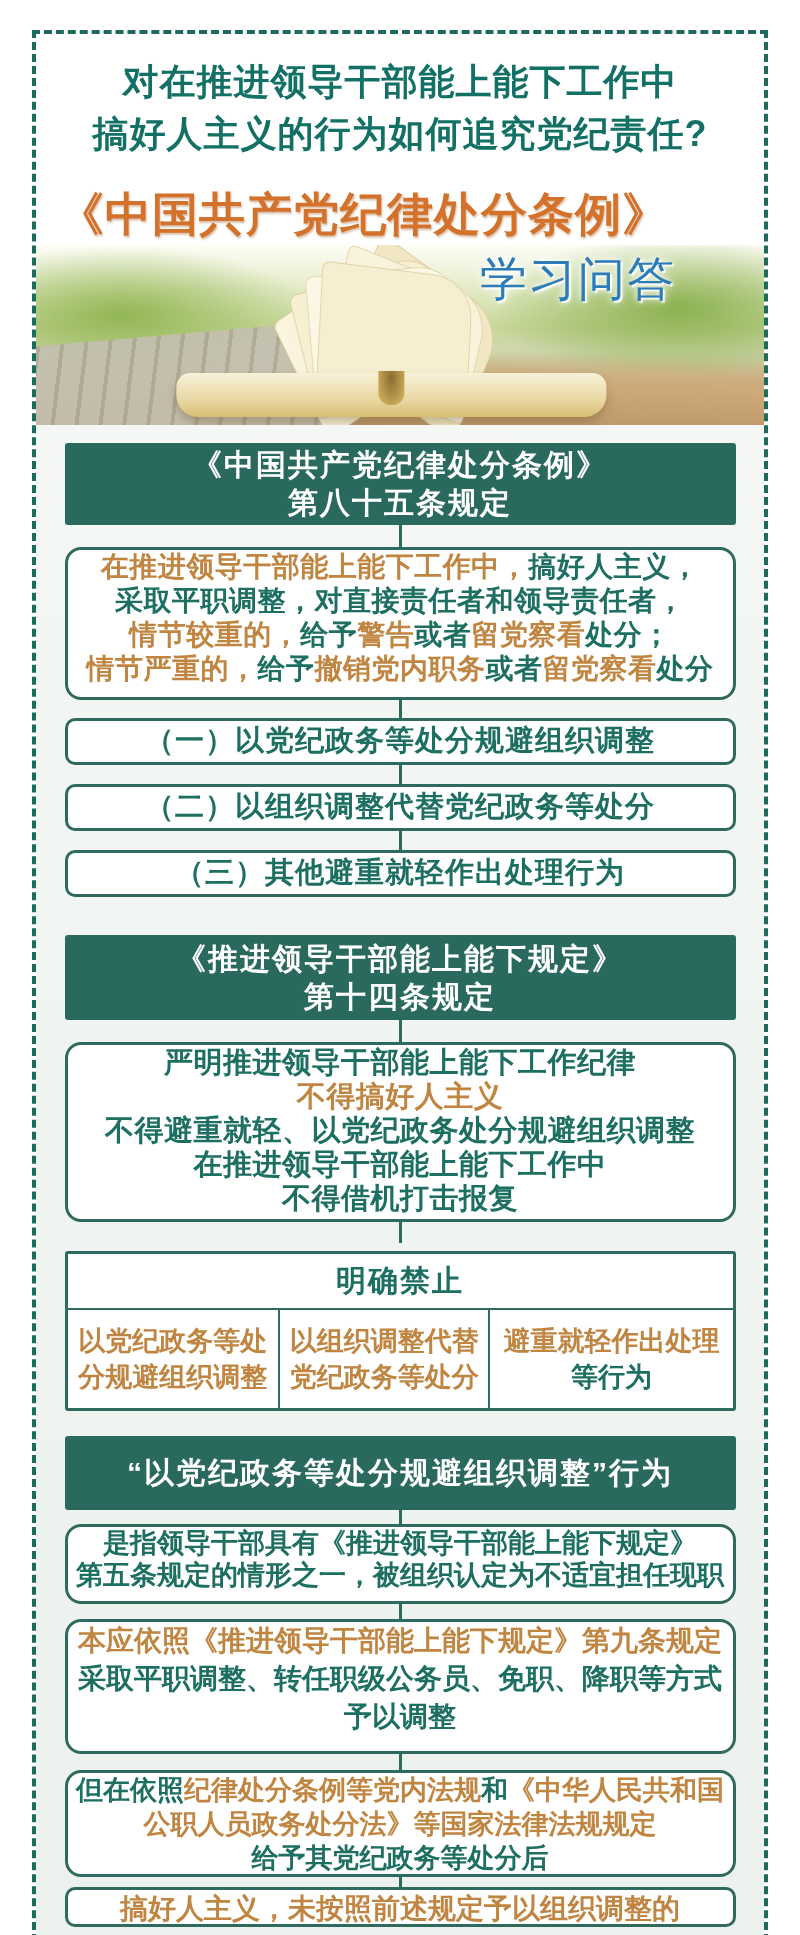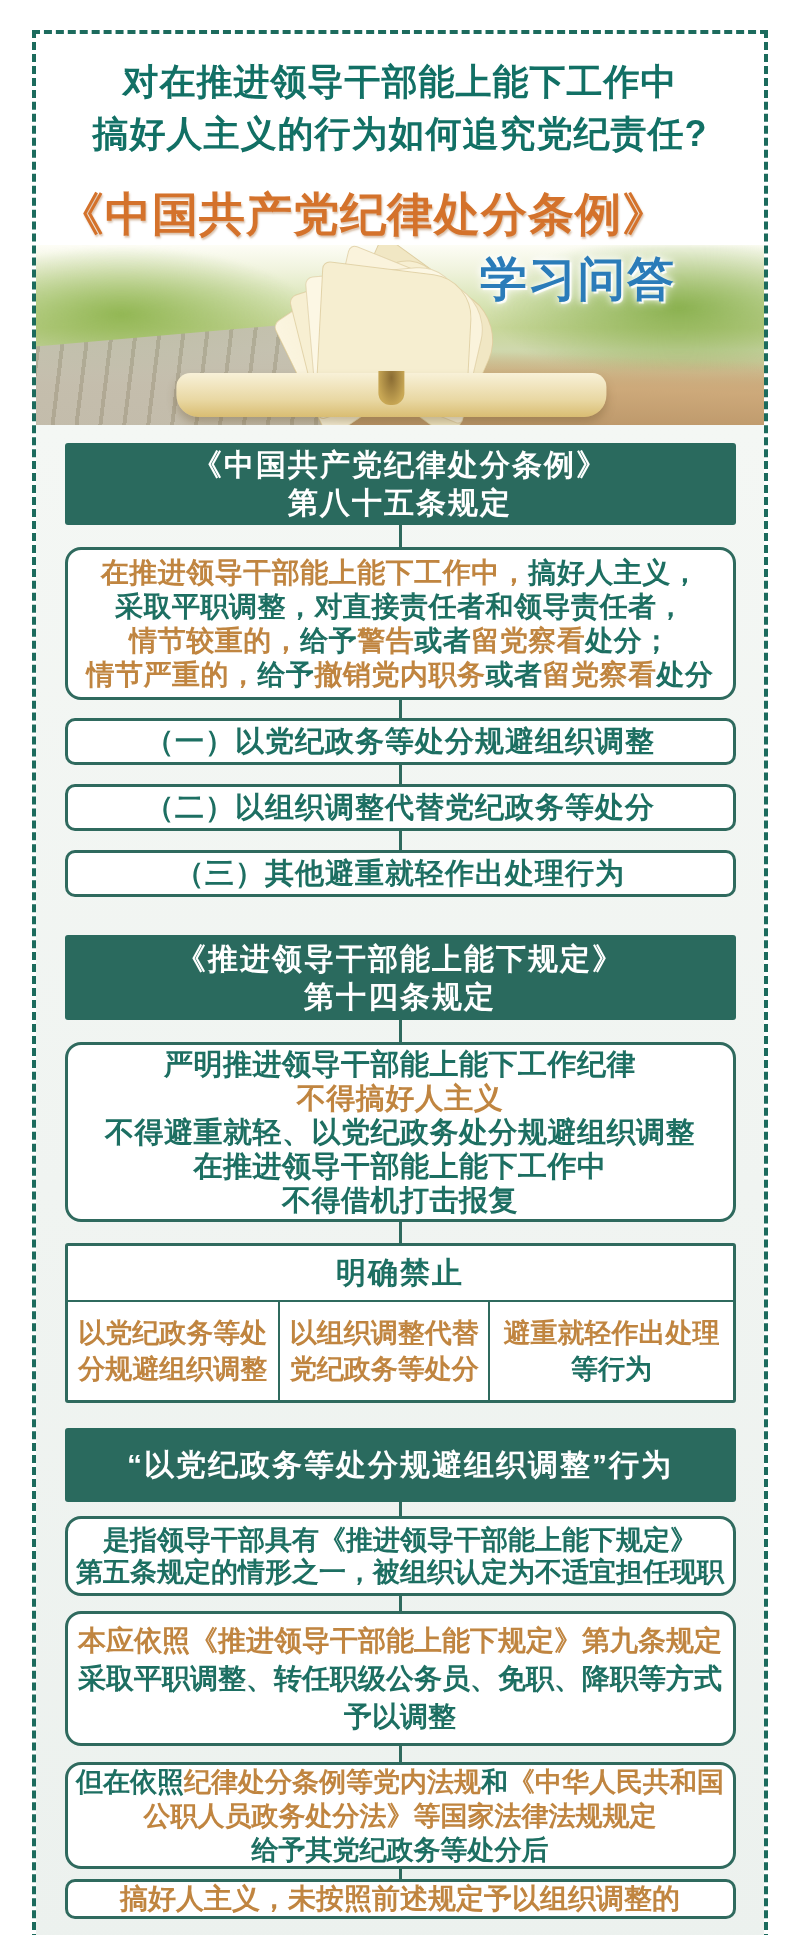--- a/index.html
+++ b/index.html
@@ -11,21 +11,21 @@
 
   
   .hero{position:relative;height:391px;}
   .question{position:absolute;top:22px;left:0;right:0;text-align:center;z-index:3;
             color:var(--title_teal,#127065);font-size:36px;line-height:52px;font-weight:900;letter-spacing:1px;}
   .book-title{position:absolute;top:150px;left:22px;z-index:3;
               font-family:"Liberation Serif","DejaVu Serif",serif;font-weight:900;
               color:var(--calligraphy_orange,#d4722b);font-size:46px;letter-spacing:1px;
               text-shadow:1px 2px 2px rgba(150,80,20,.35),0 0 6px rgba(255,255,255,.85);}
   .book-subtitle{position:absolute;top:214px;left:444px;z-index:4;
-              font-family:"Liberation Serif","DejaVu Serif",serif;font-weight:700;
+              font-family:"Liberation Serif","DejaVu Serif",serif;font-weight:400;
               color:var(--subtitle_blue,#2b7cb9);font-size:47px;letter-spacing:2px;
               text-shadow:0 0 6px #fff,0 0 12px #fff,2px 2px 1px rgba(255,255,255,.9);}
   .photo{position:absolute;left:0;right:0;top:211px;height:180px;overflow:hidden;z-index:1;
          background:linear-gradient(180deg,#fdfdf6 0%,#f0f3dd 14%,#dbe6ba 30%,#c8d79a 46%,#cfd8ad 58%,#c9b184 78%,#bda377 100%);}
   .grass{position:absolute;top:0;width:45%;height:70%;filter:blur(2px);}
   .grass.l{left:-4%;background:radial-gradient(ellipse 80% 75% at 35% 55%,rgba(139,178,74,.9),rgba(139,178,74,0) 72%);}
   .grass.r{right:-4%;background:radial-gradient(ellipse 80% 80% at 65% 50%,rgba(128,170,66,.88),rgba(128,170,66,0) 72%);}
   .planks{position:absolute;left:-20px;bottom:-12px;width:48%;height:58%;transform:skewY(-5deg);opacity:.9;
           background:repeating-linear-gradient(97deg,#c4bfb1 0 20px,#aea896 20px 24px);}
   .tabletop{position:absolute;right:-10px;bottom:-10px;width:62%;height:45%;transform:skewY(2deg);
@@ -46,33 +46,33 @@
 
   
   .lower{position:relative;margin-top:0;background:linear-gradient(180deg,#f4f7f4,#ecf1ee);
          padding:18px 0 0 0;min-height:1510px;z-index:2;}
   .headerbar{width:671px;margin:0 auto;box-sizing:border-box;background:var(--header_bg,#2a6a5e);
              color:#fff;text-align:center;display:flex;flex-direction:column;justify-content:center;
              font-size:30px;line-height:38px;letter-spacing:2px;border-radius:3px;}
   .hb2{height:82px;} .hb14{height:85px;margin-top:38px;} .hb3{height:74px;margin-top:25px;}
   .conn{width:3px;background:var(--box_border,#2f6a5e);margin:0 auto;}
   .box{width:671px;margin:0 auto;box-sizing:border-box;background:#fff;border:3px solid var(--box_border,#2f6a5e);
-       border-radius:16px;display:flex;flex-direction:column;justify-content:center;align-items:center;text-align:center;}
+       border-radius:16px;display:flex;flex-direction:column;align-items:center;text-align:center;}
   .item-box{height:47px;border-radius:10px;font-size:29px;color:var(--teal,#1d6f62);letter-spacing:1px;}
   .intro-box{height:153px;font-size:28px;line-height:34px;letter-spacing:.5px;}
   .rule-box{height:180px;font-size:29px;line-height:34px;letter-spacing:.5px;}
   .def-box{height:80px;font-size:27px;line-height:32px;}
   .adjust-box{height:135px;font-size:28px;line-height:38px;}
   .but-box{height:107px;font-size:27px;line-height:34px;}
   .concl-box{height:40px;border-radius:10px;font-size:28px;}
   .seg-teal{color:var(--teal,#1d6f62);} .seg-orange{color:var(--orange,#c08540);}
   .rich-line{white-space:nowrap;}
 
   
-  .ptable{width:671px;margin:0 auto;box-sizing:border-box;background:#fff;
+  .ptable{width:671px;margin:8px auto;box-sizing:border-box;background:#fff;
           border:3px solid var(--box_border,#2f6a5e);border-radius:3px;}
   .ptable-header{height:54px;border-bottom:2px solid var(--box_border,#2f6a5e);display:flex;align-items:center;justify-content:center;
           font-size:30px;color:var(--teal,#1d6f62);letter-spacing:2px;}
   .ptable-body{display:grid;grid-template-columns:1fr 1fr 1.16fr;}
   .ptable-cell{height:98px;display:flex;flex-direction:column;justify-content:center;align-items:center;text-align:center;
           font-size:27px;line-height:36px;border-left:2px solid var(--box_border,#2f6a5e);}
   .ptable-cell:first-child{border-left:none;}
 </style>
 </head>
 <body>

